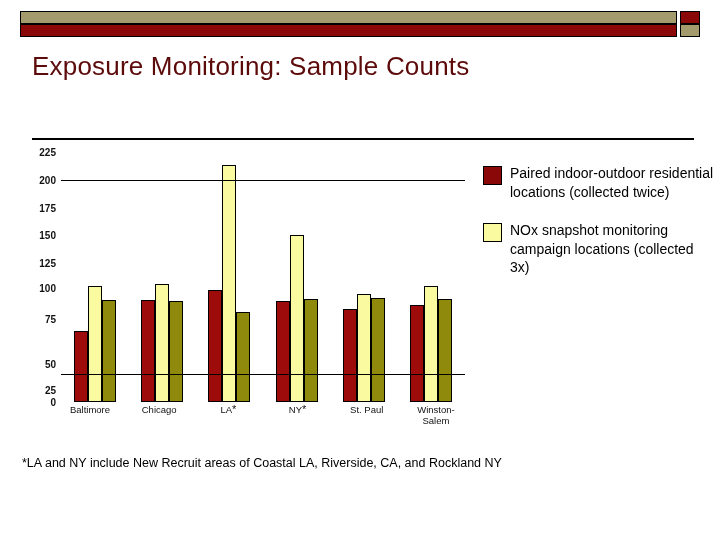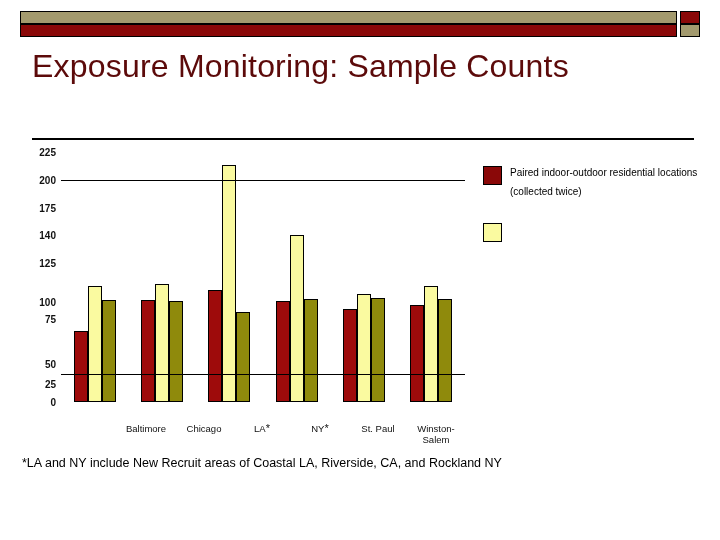--- a/index.html
+++ b/index.html
@@ -28,21 +28,21 @@
   .deco-cap-bottom{
     position:absolute;left:660px;top:13px;width:20px;height:13px;
     background:#a39a6e;border:1px solid #000;box-sizing:border-box;
   }
 
   
   #title{
     position:absolute;left:32px;top:48px;width:660px;
     color:#5c0a0a;
     font-family:"Liberation Sans", sans-serif;
-    font-size:32px;line-height:36px;font-weight:400;
+    font-size:26px;line-height:36px;font-weight:400;
     letter-spacing:0.2px;
   }
   #title-rule{
     position:absolute;left:32px;top:138px;width:662px;height:2px;background:#000;
   }
 
   
   #chart{
     position:absolute;left:14px;top:152px;width:452px;height:290px;
   }
@@ -71,21 +71,21 @@
   }
   .bar{
     width:14px;border:1px solid #000;box-sizing:border-box;
   }
   .bar.s1{background:#9e0b0b;}
   .bar.s2{background:#fafaa0;}
   .bar.s3{background:#8f8a0c;}
 
   #x-labels{
     position:absolute;left:47px;top:252px;width:404px;height:36px;
-    display:flex;justify-content:flex-end;margin-top:19px;
+    display:flex;justify-content:space-between;
   }
   .x-label{
     width:58px;text-align:center;
     font-size:9.5px;line-height:11px;color:#111;
     font-family:"Liberation Sans", sans-serif;
   }
   .x-label .star{font-size:11px;}
 
   
   #legend{
@@ -95,21 +95,21 @@
     display:flex;align-items:flex-start;margin-bottom:20px;
   }
   .legend-swatch{
     width:19px;height:19px;border:1px solid #000;box-sizing:border-box;
     flex:0 0 19px;margin-top:2px;
   }
   .legend-swatch.s1{background:#8a0808;}
   .legend-swatch.s2{background:#fafaa0;}
   .legend-swatch.s3{background:#8f8a0c;}
   .legend-text{
-    margin-left:8px;font-size:10px;line-height:18.5px;color:#000;
+    margin-left:8px;font-size:14px;line-height:18.5px;color:#000;
     font-family:"Liberation Sans", sans-serif;
   }
 
   
   #footnote{
     position:absolute;left:22px;top:456px;width:680px;
     font-size:12.5px;color:#000;
     font-family:"Liberation Sans", sans-serif;
   }
 </style>
@@ -122,26 +122,26 @@
   <div class="deco-cap-top"></div>
   <div class="deco-cap-bottom"></div>
 </div>
 
 <div id="title">Exposure Monitoring: Sample Counts</div>
 <div id="title-rule"></div>
 
 <div id="chart">
   <div id="y-axis">
       <div class="y-tick" style="top: 250px;">0</div>
-      <div class="y-tick" style="top: 232px;">25</div>
+      <div class="y-tick" style="top: 238px;">25</div>
       <div class="y-tick" style="top: 212px;">50</div>
       <div class="y-tick" style="top: 166.667px;">75</div>
-      <div class="y-tick" style="top: 150px;">100</div>
+      <div class="y-tick" style="top: 136px;">100</div>
       <div class="y-tick" style="top: 111.111px;">125</div>
-      <div class="y-tick" style="top: 83.3333px;">140</div>
+      <div class="y-tick" style="top: 83.3333px;">150</div>
       <div class="y-tick" style="top: 55.5556px;">175</div>
       <div class="y-tick" style="top: 27.7778px;">200</div>
       <div class="y-tick" style="top: 0px;">225</div>
     </div>
   <div id="plot">
     <div id="groups">
         <div class="group">
           <div class="bar s1" style="height: 71.1111px; background: rgb(158, 11, 11);"></div>
           <div class="bar s2" style="height: 115.556px; background: rgb(250, 250, 160);"></div>
           <div class="bar s3" style="height: 102.222px; background: rgb(143, 138, 12);"></div>
@@ -185,16 +185,17 @@
     </div>
 </div>
 
 <div id="legend">
     <div class="legend-row">
       <div class="legend-swatch s1" style="background: rgb(138, 8, 8);"></div>
       <div class="legend-text">Paired indoor-outdoor residential locations (collected twice)</div>
     </div>
     <div class="legend-row">
       <div class="legend-swatch s2" style="background: rgb(250, 250, 160);"></div>
+      <div class="legend-text">NOx snapshot monitoring campaign locations (collected 3x)</div>
     </div>
   </div>
 
 <div id="footnote">*LA and NY include New Recruit areas of Coastal LA, Riverside, CA, and Rockland NY</div>
 
 </body></html>

